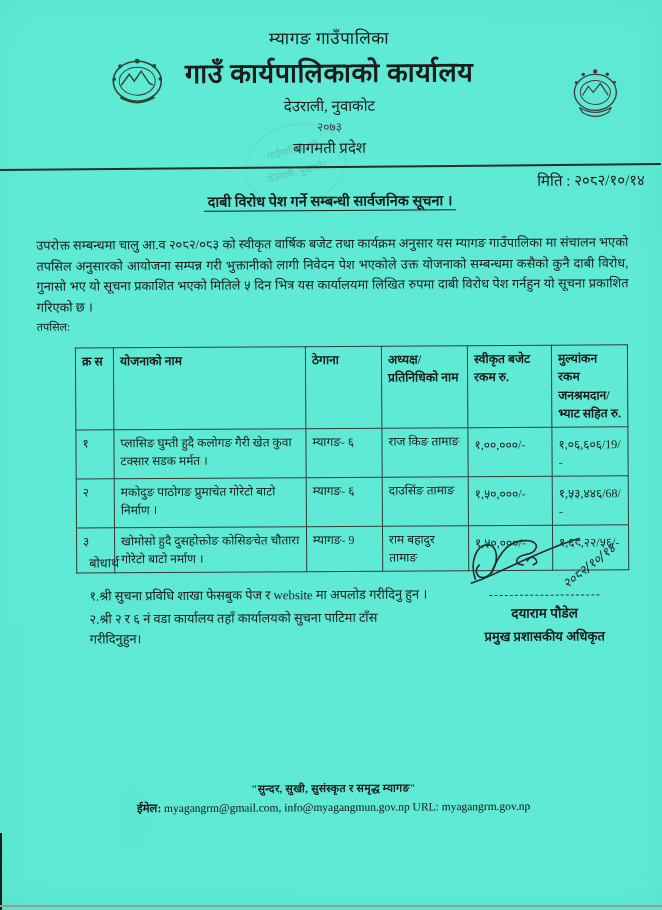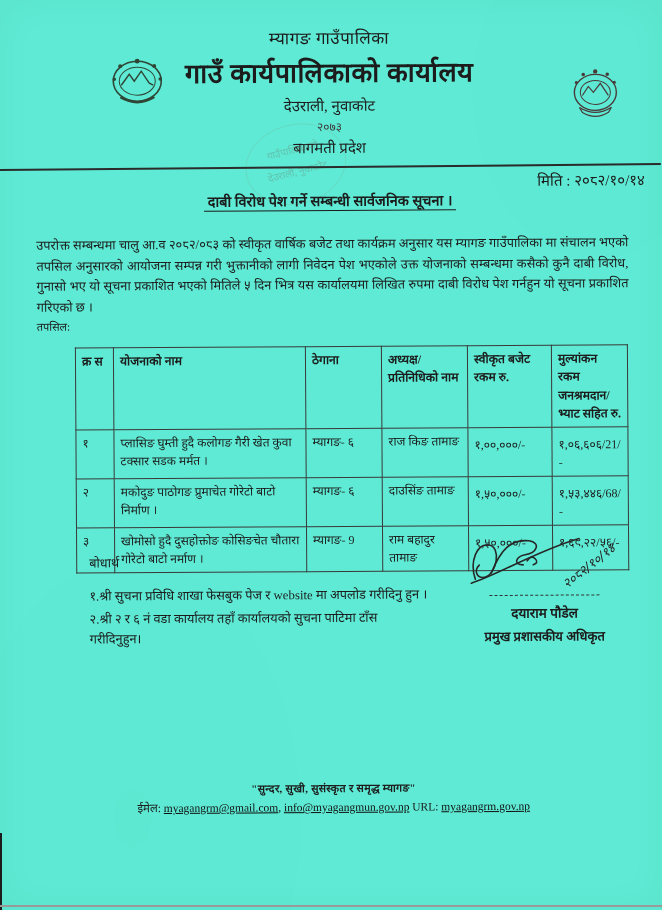--- a/index.html
+++ b/index.html
@@ -89,22 +89,22 @@
     font-size:13px;font-style:italic;color:#262626;white-space:nowrap;
     font-family:"DejaVu Sans", sans-serif;
   }
   .sig-dash{border-top:1.5px dashed #333;width:110px;margin:0 auto;}
   .sig-name{font-size:13.5px;font-weight:bold;margin-top:8px;}
   .sig-role{font-size:13px;font-weight:bold;margin-top:5px;}
   
   .footer{position:absolute;top:780px;left:0;width:100%;text-align:center;}
   .motto{font-size:10.8px;font-weight:bold;letter-spacing:.3px;}
   .contact{font-size:11.5px;margin-top:4px;}
-  .contact .lbl{font-weight:normal;text-align:right;}
-  .contact .lnk{text-decoration:underline;color:#111;text-align:center;}
+  .contact .lbl{font-weight:bold;text-align:right;}
+  .contact .lnk{color:#111;text-align:center;}
   
   .edge-left{position:absolute;left:0;top:833px;width:2px;height:77px;background:#1d1d1d;}
   .edge-bottom{position:absolute;left:0;top:905px;width:662px;height:2px;background:#9a9a9a;}
   .grain{
     position:absolute;inset:0;pointer-events:none;opacity:.25;
     background:
       radial-gradient(ellipse at 20% 90%, rgba(0,0,0,0.03), transparent 40%),
       radial-gradient(ellipse at 90% 10%, rgba(0,0,0,0.025), transparent 35%);
   }
 </style>
@@ -190,21 +190,21 @@
           <th>मुल्यांकन रकम जनश्रमदान/ भ्याट सहित रु.</th>
         </tr>
       </thead>
       <tbody>
         <tr>
           <td>१</td>
           <td>प्लासिङ घुम्ती हुदै कलोगङ गैरी खेत कुवा टक्सार सडक मर्मत ।</td>
           <td>म्यागङ- ६</td>
           <td>राज किङ तामाङ</td>
           <td class="num">१,००,०००/-</td>
-          <td class="num">१,०६,६०६/21/-</td>
+          <td class="num">१,०६,६०६/19/-</td>
         </tr>
         <tr>
           <td>२</td>
           <td>मकोदुङ पाठोगङ प्रुमाचेत गोरेटो बाटो निर्माण ।</td>
           <td>म्यागङ- ६</td>
           <td>दाउसिंङ तामाङ</td>
           <td class="num">१,५०,०००/-</td>
           <td class="num">१,५३,४४६/68/-</td>
         </tr>
         <tr>

